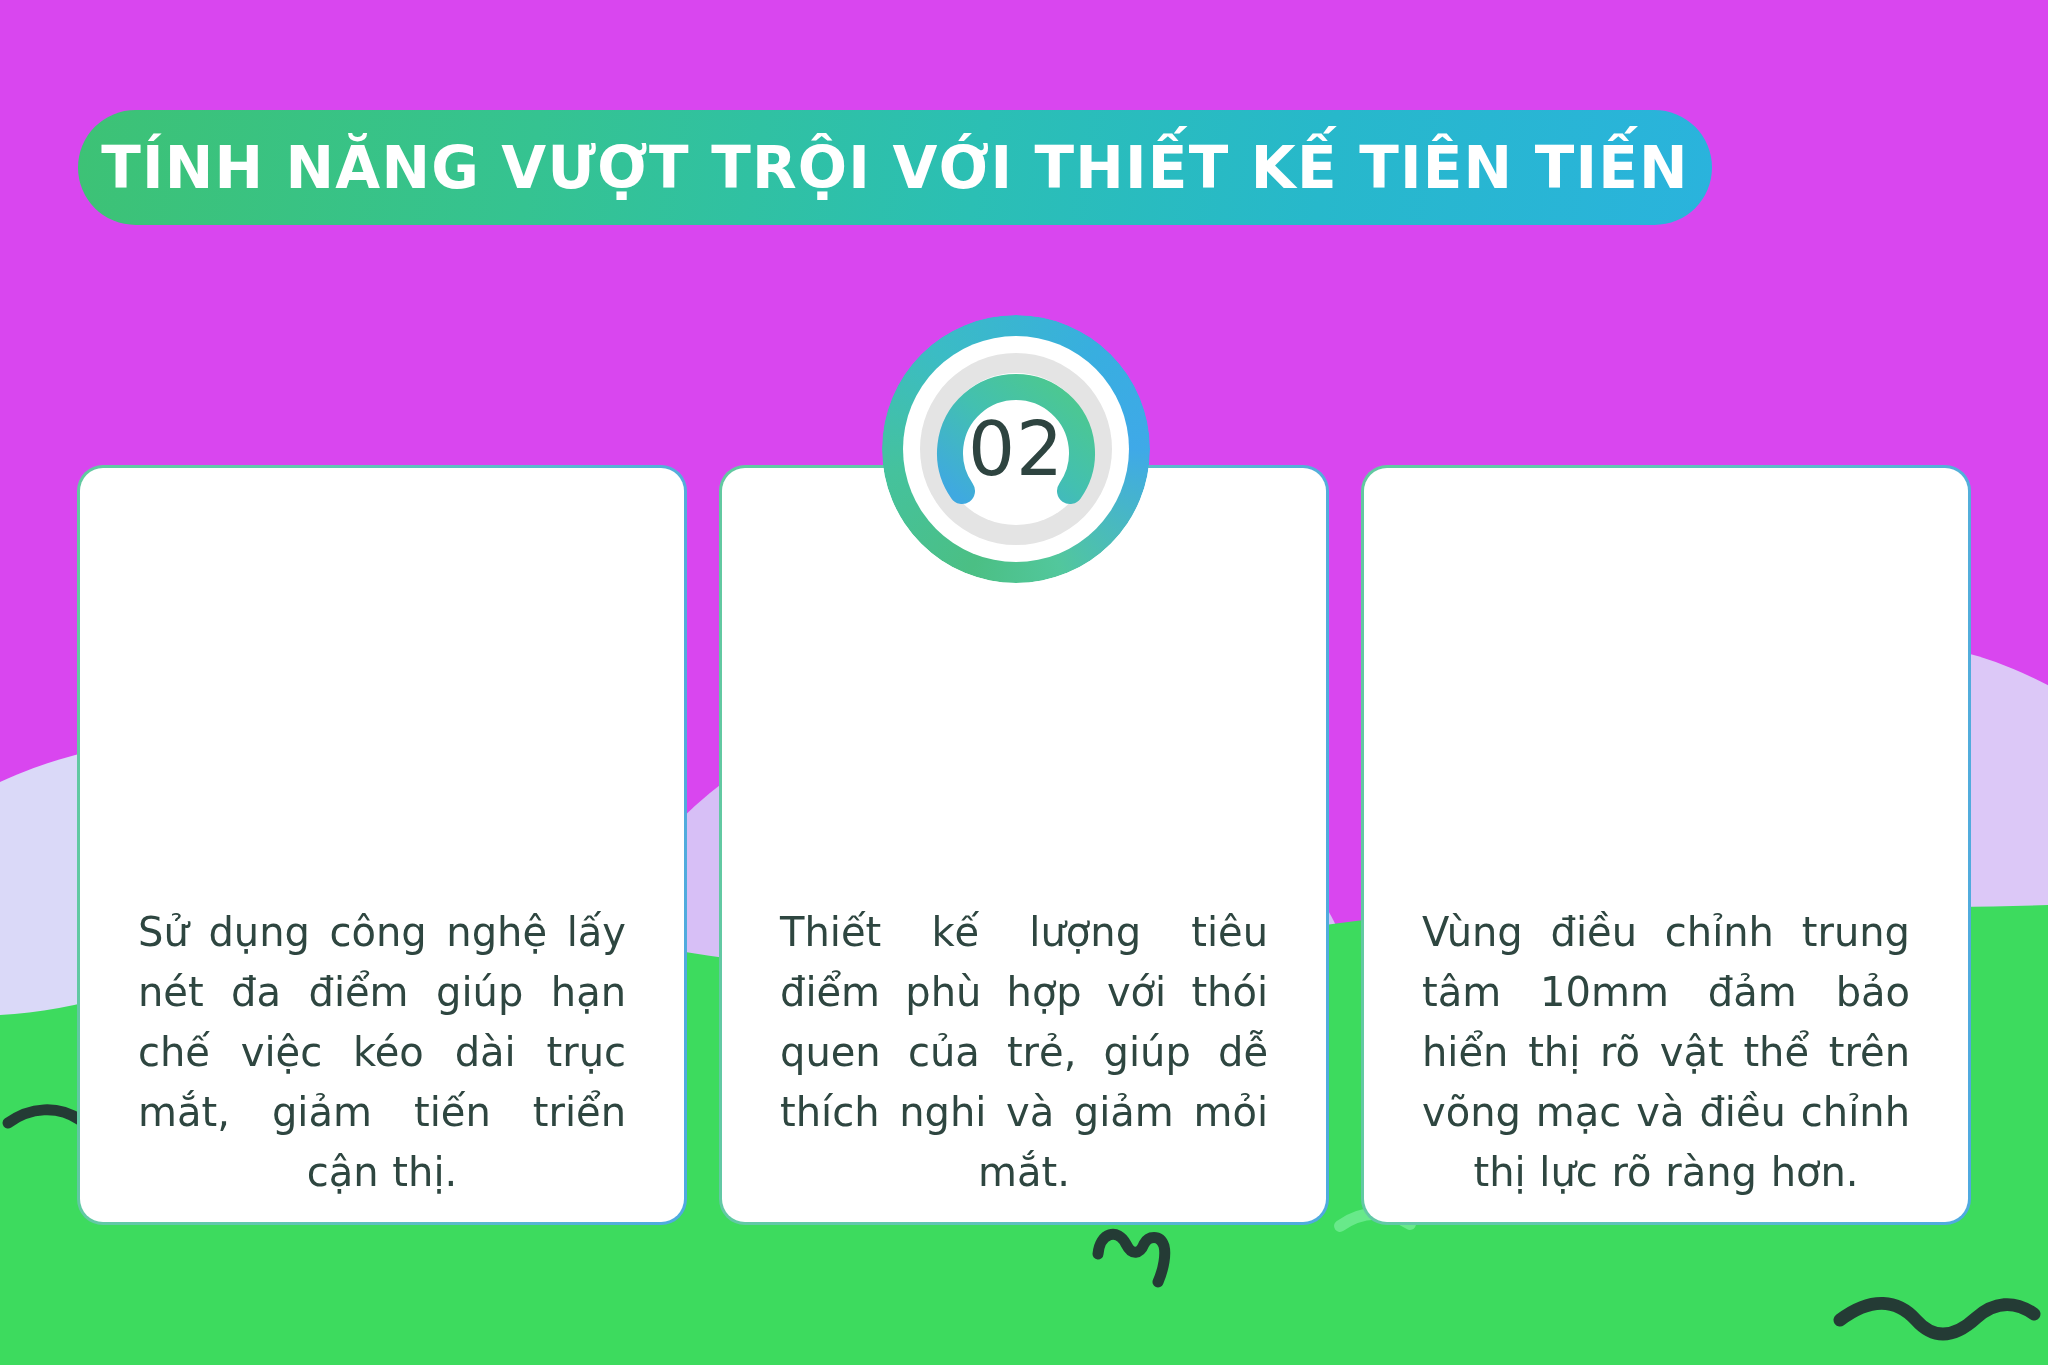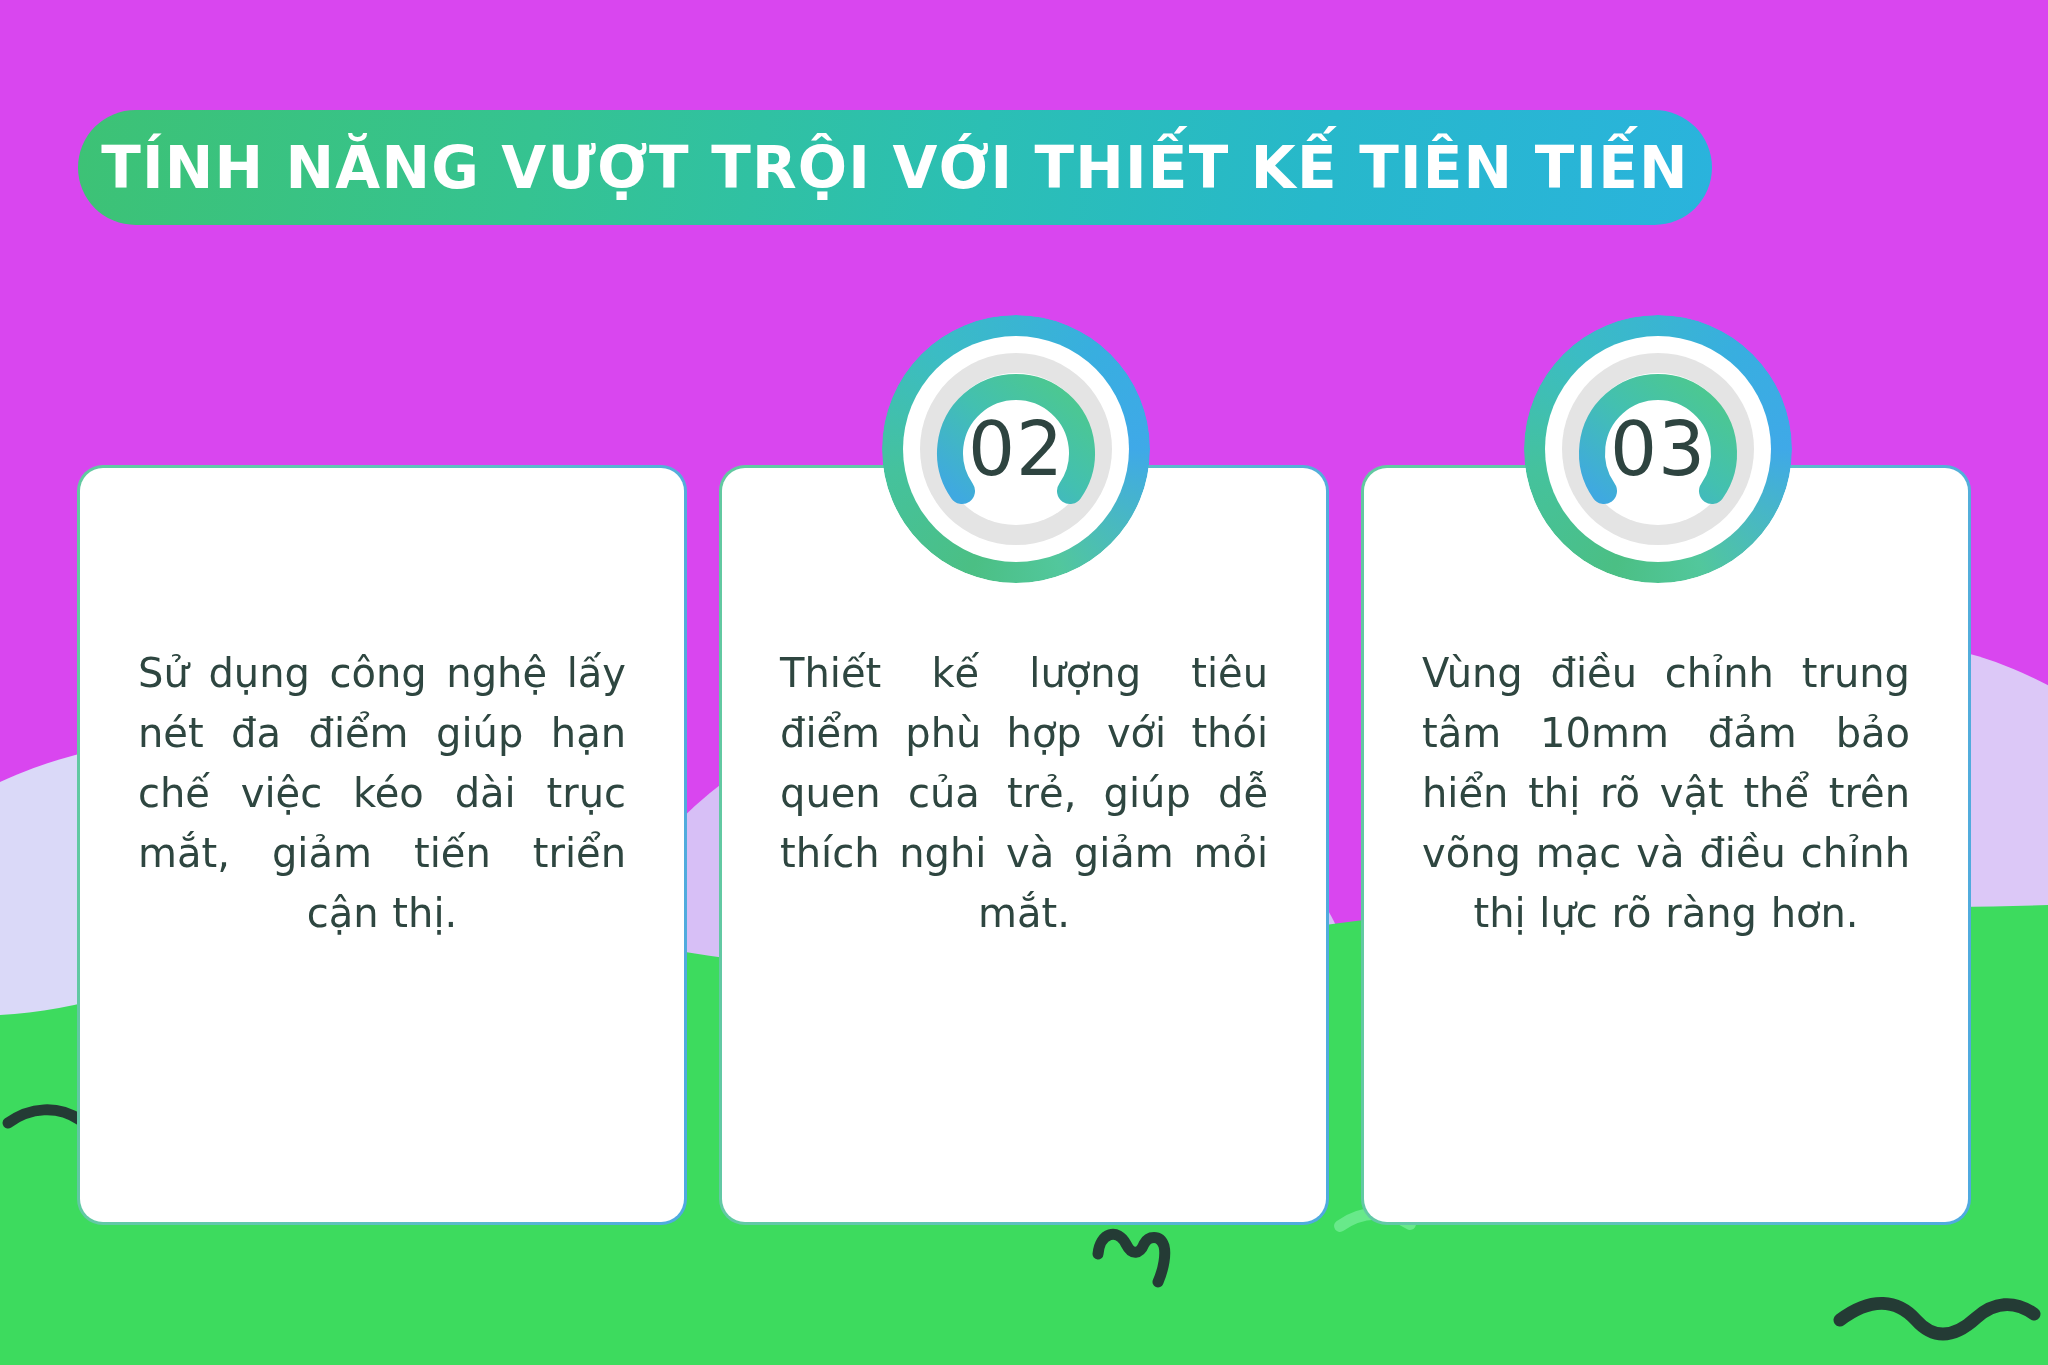--- a/index.html
+++ b/index.html
@@ -88,23 +88,23 @@
     height:760px;
     border-radius:26px;
     padding:3px;
     background:linear-gradient(95deg,#62c9a0 0%, #62c8ae 35%, #5ab9cf 70%, #4fa9e0 100%);
   }
   .card-inner {
     width:100%; height:100%;
     border-radius:23px;
     background:#ffffff;
     display:flex;
-    align-items:flex-start;
-    justify-content:center;
-    padding:175px 58px 40px 58px;
+    align-items:flex-end;
+    justify-content:center;
+    padding:175px 58px 20px 58px;
   }
   .card-text {
     color:#2e4640;
     font-family:"DejaVu Sans", sans-serif;
     font-size:40px;
     line-height:1.5;
     text-align:justify;
     text-align-last:center;
     font-weight:400;
     word-spacing:1px;
@@ -242,33 +242,16 @@
           <path d="M 40 52 A 66 66 0 1 0 148 52" fill="none" stroke="url(#arcg2)" stroke-width="26" stroke-linecap="round" transform="rotate(180 94 94)"></path>
         </svg>
         <div class="badge-num">02</div>
       </div>
     </div>
 
     <div class="card">
       <div class="card-inner">
         <div class="card-text">Vùng điều chỉnh trung tâm 10mm đảm bảo hiển thị rõ vật thể trên võng mạc và điều chỉnh thị lực rõ ràng hơn.</div>
       </div>
-      <div class="badge pos-3">
-        <div class="badge-ring"></div>
-        <div class="badge-white"></div>
-        <div class="badge-grey"></div>
-        <div class="badge-inner-white"></div>
-        <svg class="badge-arc" viewBox="0 0 188 188">
-          <defs>
-            <linearGradient id="arcg3" x1="0" y1="1" x2="1" y2="0">
-              <stop offset="0%" stop-color="#4ec98b"></stop>
-              <stop offset="50%" stop-color="#43c0b0"></stop>
-              <stop offset="100%" stop-color="#3fa9e0"></stop>
-            </linearGradient>
-          </defs>
-          <path d="M 40 52 A 66 66 0 1 0 148 52" fill="none" stroke="url(#arcg3)" stroke-width="26" stroke-linecap="round" transform="rotate(180 94 94)"></path>
-        </svg>
-        <div class="badge-num">03</div>
-      </div>
     </div>
 
   </div>
 </div>
 
 </body></html>

